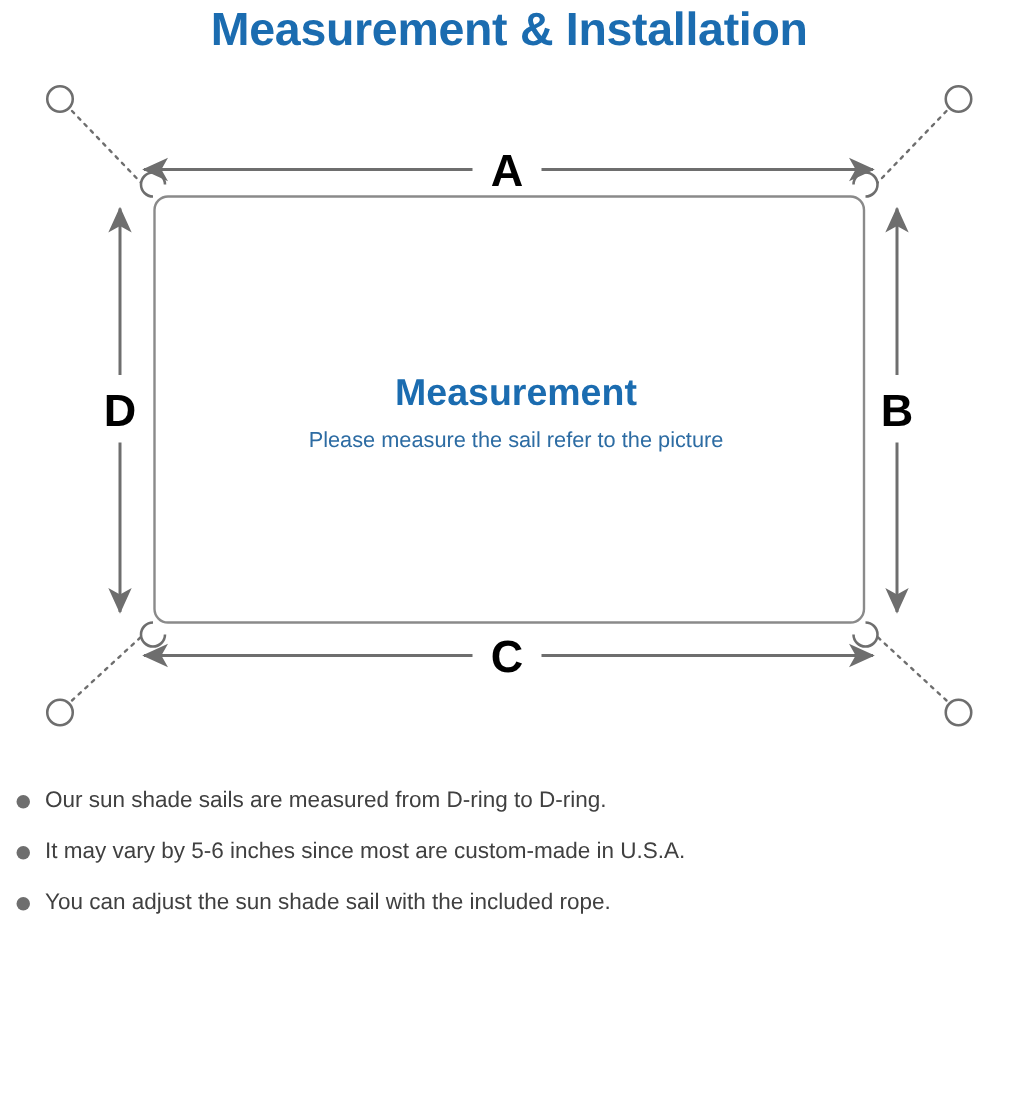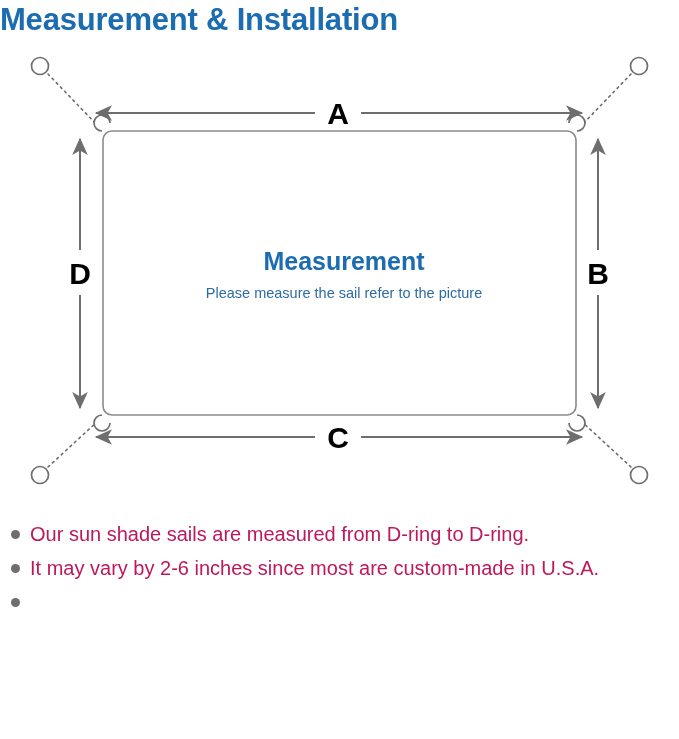--- a/index.html
+++ b/index.html
@@ -13,21 +13,21 @@
     position: relative;
     font-family: "Liberation Sans", sans-serif;
     overflow: hidden;
   }
 
   #page-title {
     position: absolute;
     top: 0px;
     left: 0;
     width: 679px;
-    text-align: left;
+    text-align: center;
     font-size: 31px;
     font-weight: bold;
     color: #1b6cb0;
     letter-spacing: -0.2px;
     line-height: 40px;
     white-space: nowrap;
   }
 
   #diagram-wrap {
     position: absolute;
@@ -63,23 +63,23 @@
     position: absolute;
     top: 524px;
     left: 0;
     width: 679px;
   }
   .note-item {
     position: relative;
     padding-left: 30px;
     padding-right: 24px;
     margin-bottom: 14px;
-    font-size: 20px;
+    font-size: 15px;
     line-height: 20px;
-    color: #be185d;
+    color: #404040;
   }
   .note-bullet {
     position: absolute;
     left: 11px;
     top: 6px;
     width: 9px;
     height: 9px;
     border-radius: 50%;
     background: #6e6e6e;
   }
@@ -136,18 +136,19 @@
   </svg>
 </div>
 
 <div id="notes">
   <div class="note-item">
     <span class="note-bullet"></span>
     <span>Our sun shade sails are measured from D-ring to D-ring.</span>
   </div>
   <div class="note-item">
     <span class="note-bullet"></span>
-    <span>It may vary by 2-6 inches since most are custom-made in U.S.A.</span>
+    <span>It may vary by 5-6 inches since most are custom-made in U.S.A.</span>
   </div>
   <div class="note-item">
     <span class="note-bullet"></span>
+    <span>You can adjust the sun shade sail with the included rope.</span>
   </div>
 </div>
 
 </body></html>

